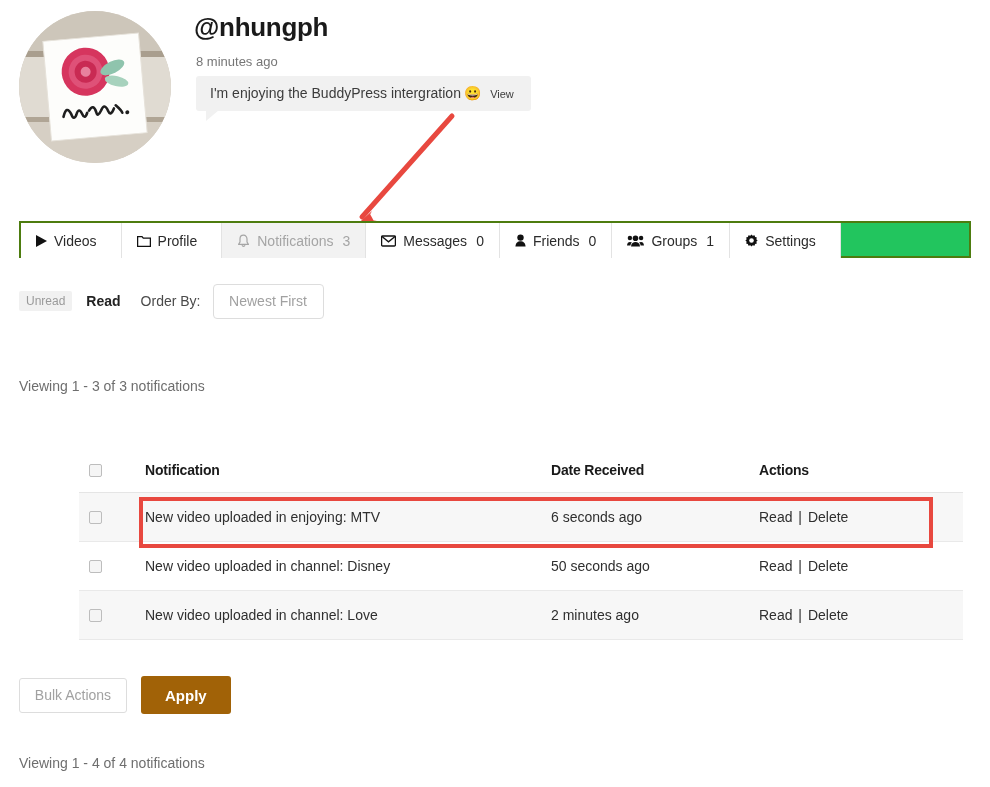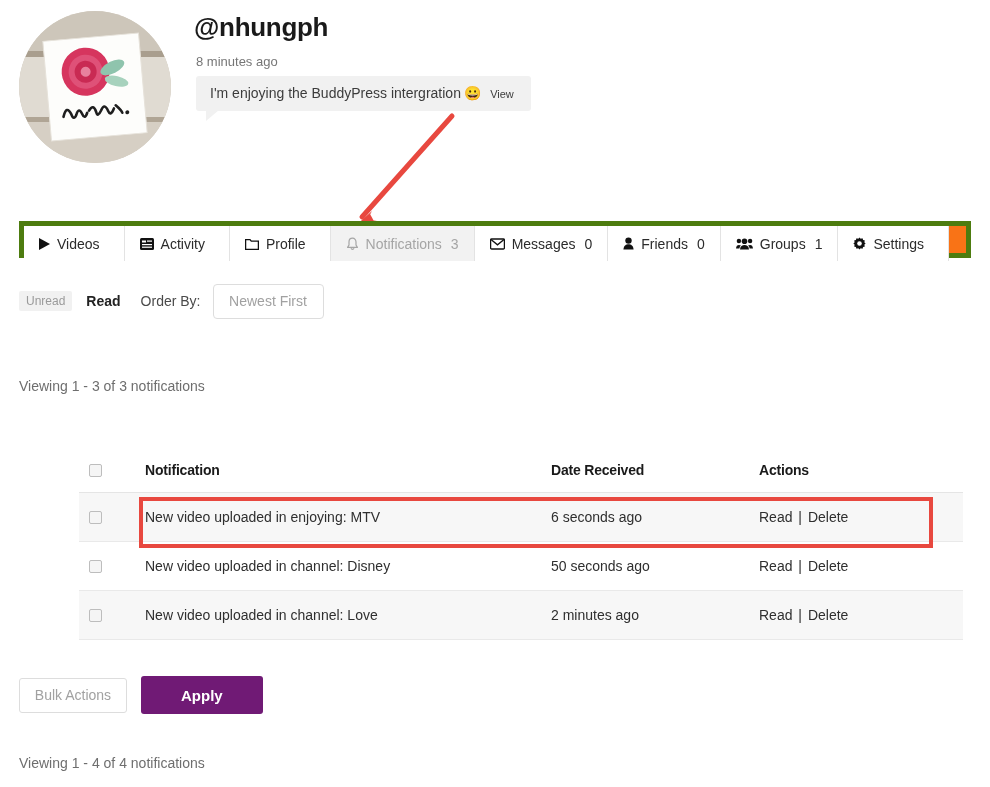--- a/index.html
+++ b/index.html
@@ -86,22 +86,22 @@
     width: 140px; height: 135px;
     pointer-events: none;
   }
 
   
   #profile-tabs {
     position: absolute;
     left: 19px; top: 221px;
     height: 37px;
     display: flex;
-    border: 5px solid #4d7c0f;
-    background: #f97316;
+    border: 2px solid #4d7c0f;
+    background: #22c55e;
     width: 952px;
   }
   .tab {
     display: flex;
     align-items: center;
     gap: 7px;
     padding: 0 15px;
     height: 35px;
     border-right: 1px solid #e3e3e3;
     font-size: 14px;
@@ -262,28 +262,28 @@
     font-family: "Liberation Sans", sans-serif;
     font-size: 14px;
     display: flex;
     align-items: center;
     justify-content: center;
     padding: 8px 12px;
   }
   #apply-button {
     margin-left: 14px;
     height: 38px;
-    background: #701a75;
+    background: #a16207;
     color: #ffffff;
     border: none;
     border-radius: 3px;
     font-family: "Liberation Sans", sans-serif;
     font-size: 15px;
     font-weight: bold;
-    padding: 0 40px;
+    padding: 0 24px;
     cursor: pointer;
   }
 </style>
 </head>
 <body>
 
 <div id="profile-header">
 
   <div id="avatar">
     <svg viewBox="0 0 152 152" xmlns="http://www.w3.org/2000/svg">
@@ -341,33 +341,20 @@
   <a href="#" class="tab">
     <span class="tab-icon">
       <svg width="11" height="12" viewBox="0 0 11 12">
           <polygon points="0,0 11,6 0,12" fill="#111"></polygon>
         </svg>
     </span>
     <span>Videos</span>
     <span class="tab-count"></span>
   </a>
 
-  <a href="#" class="tab">
-    <span class="tab-icon">
-      <svg width="14" height="12" viewBox="0 0 14 12">
-        <rect x="0" y="0" width="14" height="12" rx="1.5" fill="#111"></rect>
-        <rect x="2" y="2.5" width="4" height="2" fill="#fff"></rect>
-        <rect x="7" y="2.5" width="5" height="1.2" fill="#fff"></rect>
-        <rect x="2" y="6" width="10" height="1.2" fill="#fff"></rect>
-        <rect x="2" y="8.6" width="10" height="1.2" fill="#fff"></rect>
-      </svg>
-    </span>
-    <span>Activity</span>
-    <span class="tab-count"></span>
-  </a>
 
   <a href="#" class="tab">
     <span class="tab-icon">
       <svg width="14" height="12" viewBox="0 0 14 12">
         <path d="M0.6 11.4 V1.6 H5 L6.3 3.2 H13.4 V11.4 Z" fill="none" stroke="#111" stroke-width="1.3"></path>
       </svg>
     </span>
     <span>Profile</span>
     <span class="tab-count"></span>
   </a>

